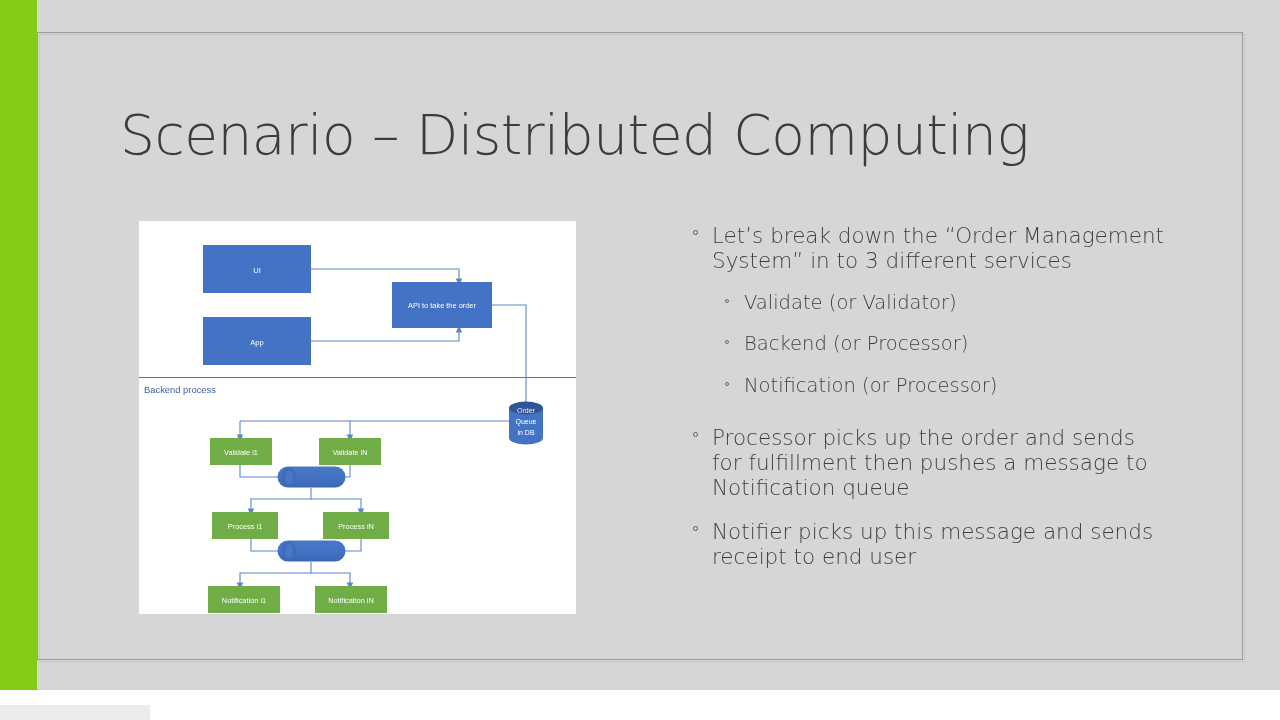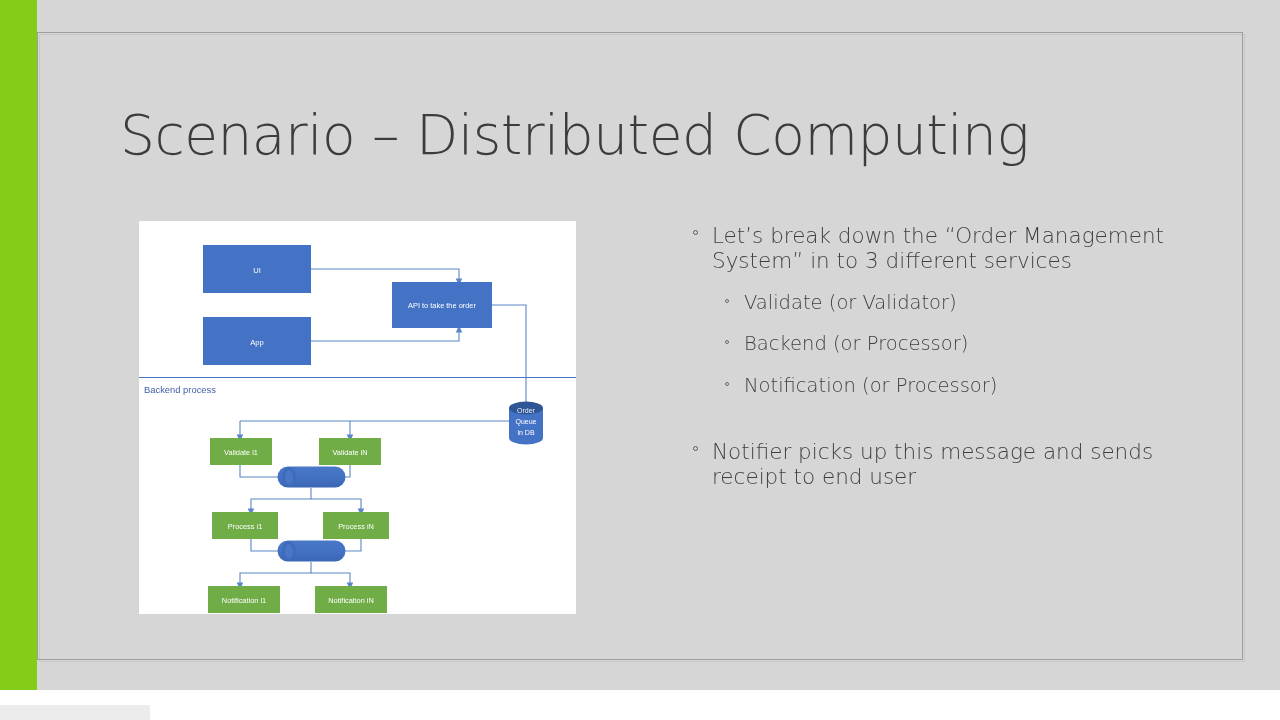--- a/index.html
+++ b/index.html
@@ -173,20 +173,24 @@
         <span class="mk"></span>
         <span>Notification (or Processor)</span>
       </div>
     </div>
 
     <div class="gap"></div>
 
 
     <div class="gap"></div>
 
+    <div class="b1">
+      <span class="mk"></span>
+      <span>Processor picks up the order and sends for fulfillment then pushes a message to Notification queue</span>
+    </div>
 
     <div class="gap"></div>
 
     <div class="b1">
       <span class="mk"></span>
       <span>Notifier picks up this message and sends receipt to end user</span>
     </div>
 
   </div>
 

